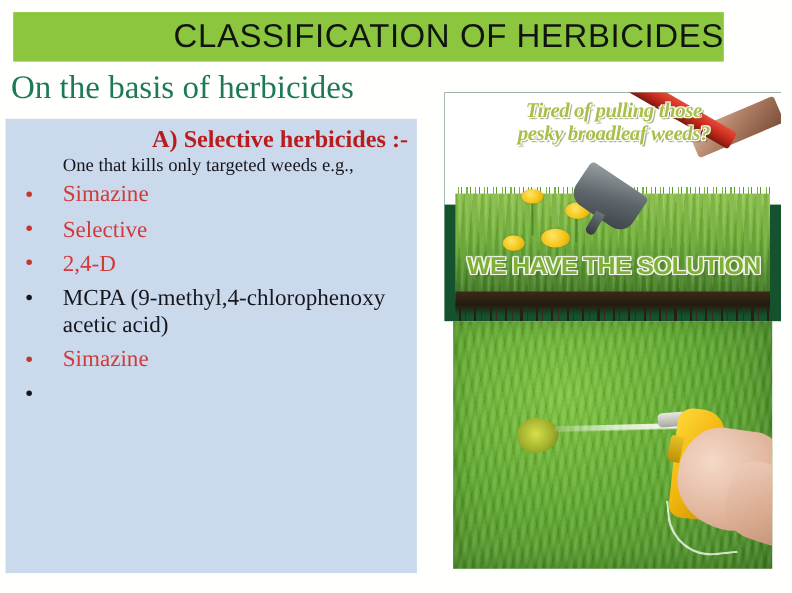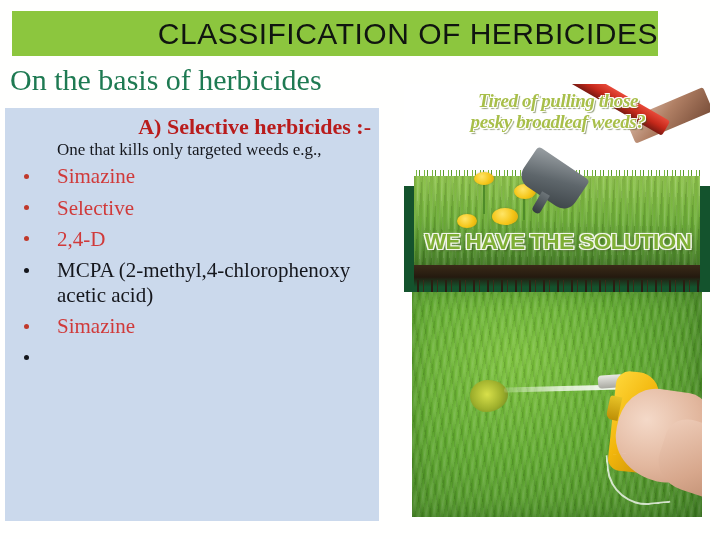--- a/index.html
+++ b/index.html
@@ -405,21 +405,21 @@
     <li class="red">
       <span class="bullet"></span>
       <span class="item-label">Selective</span>
     </li>
     <li class="red">
       <span class="bullet"></span>
       <span class="item-label">2,4-D</span>
     </li>
     <li class="wrap">
       <span class="bullet"></span>
-      <span class="item-label">MCPA (2-methyl,4-chlorophenoxy acetic acid)</span>
+      <span class="item-label">MCPA (9-methyl,4-chlorophenoxy acetic acid)</span>
     </li>
     <li class="red">
       <span class="bullet"></span>
       <span class="item-label">Simazine</span>
     </li>
     <li>
       <span class="bullet"></span>
     </li>
   </ul>
 </div>

